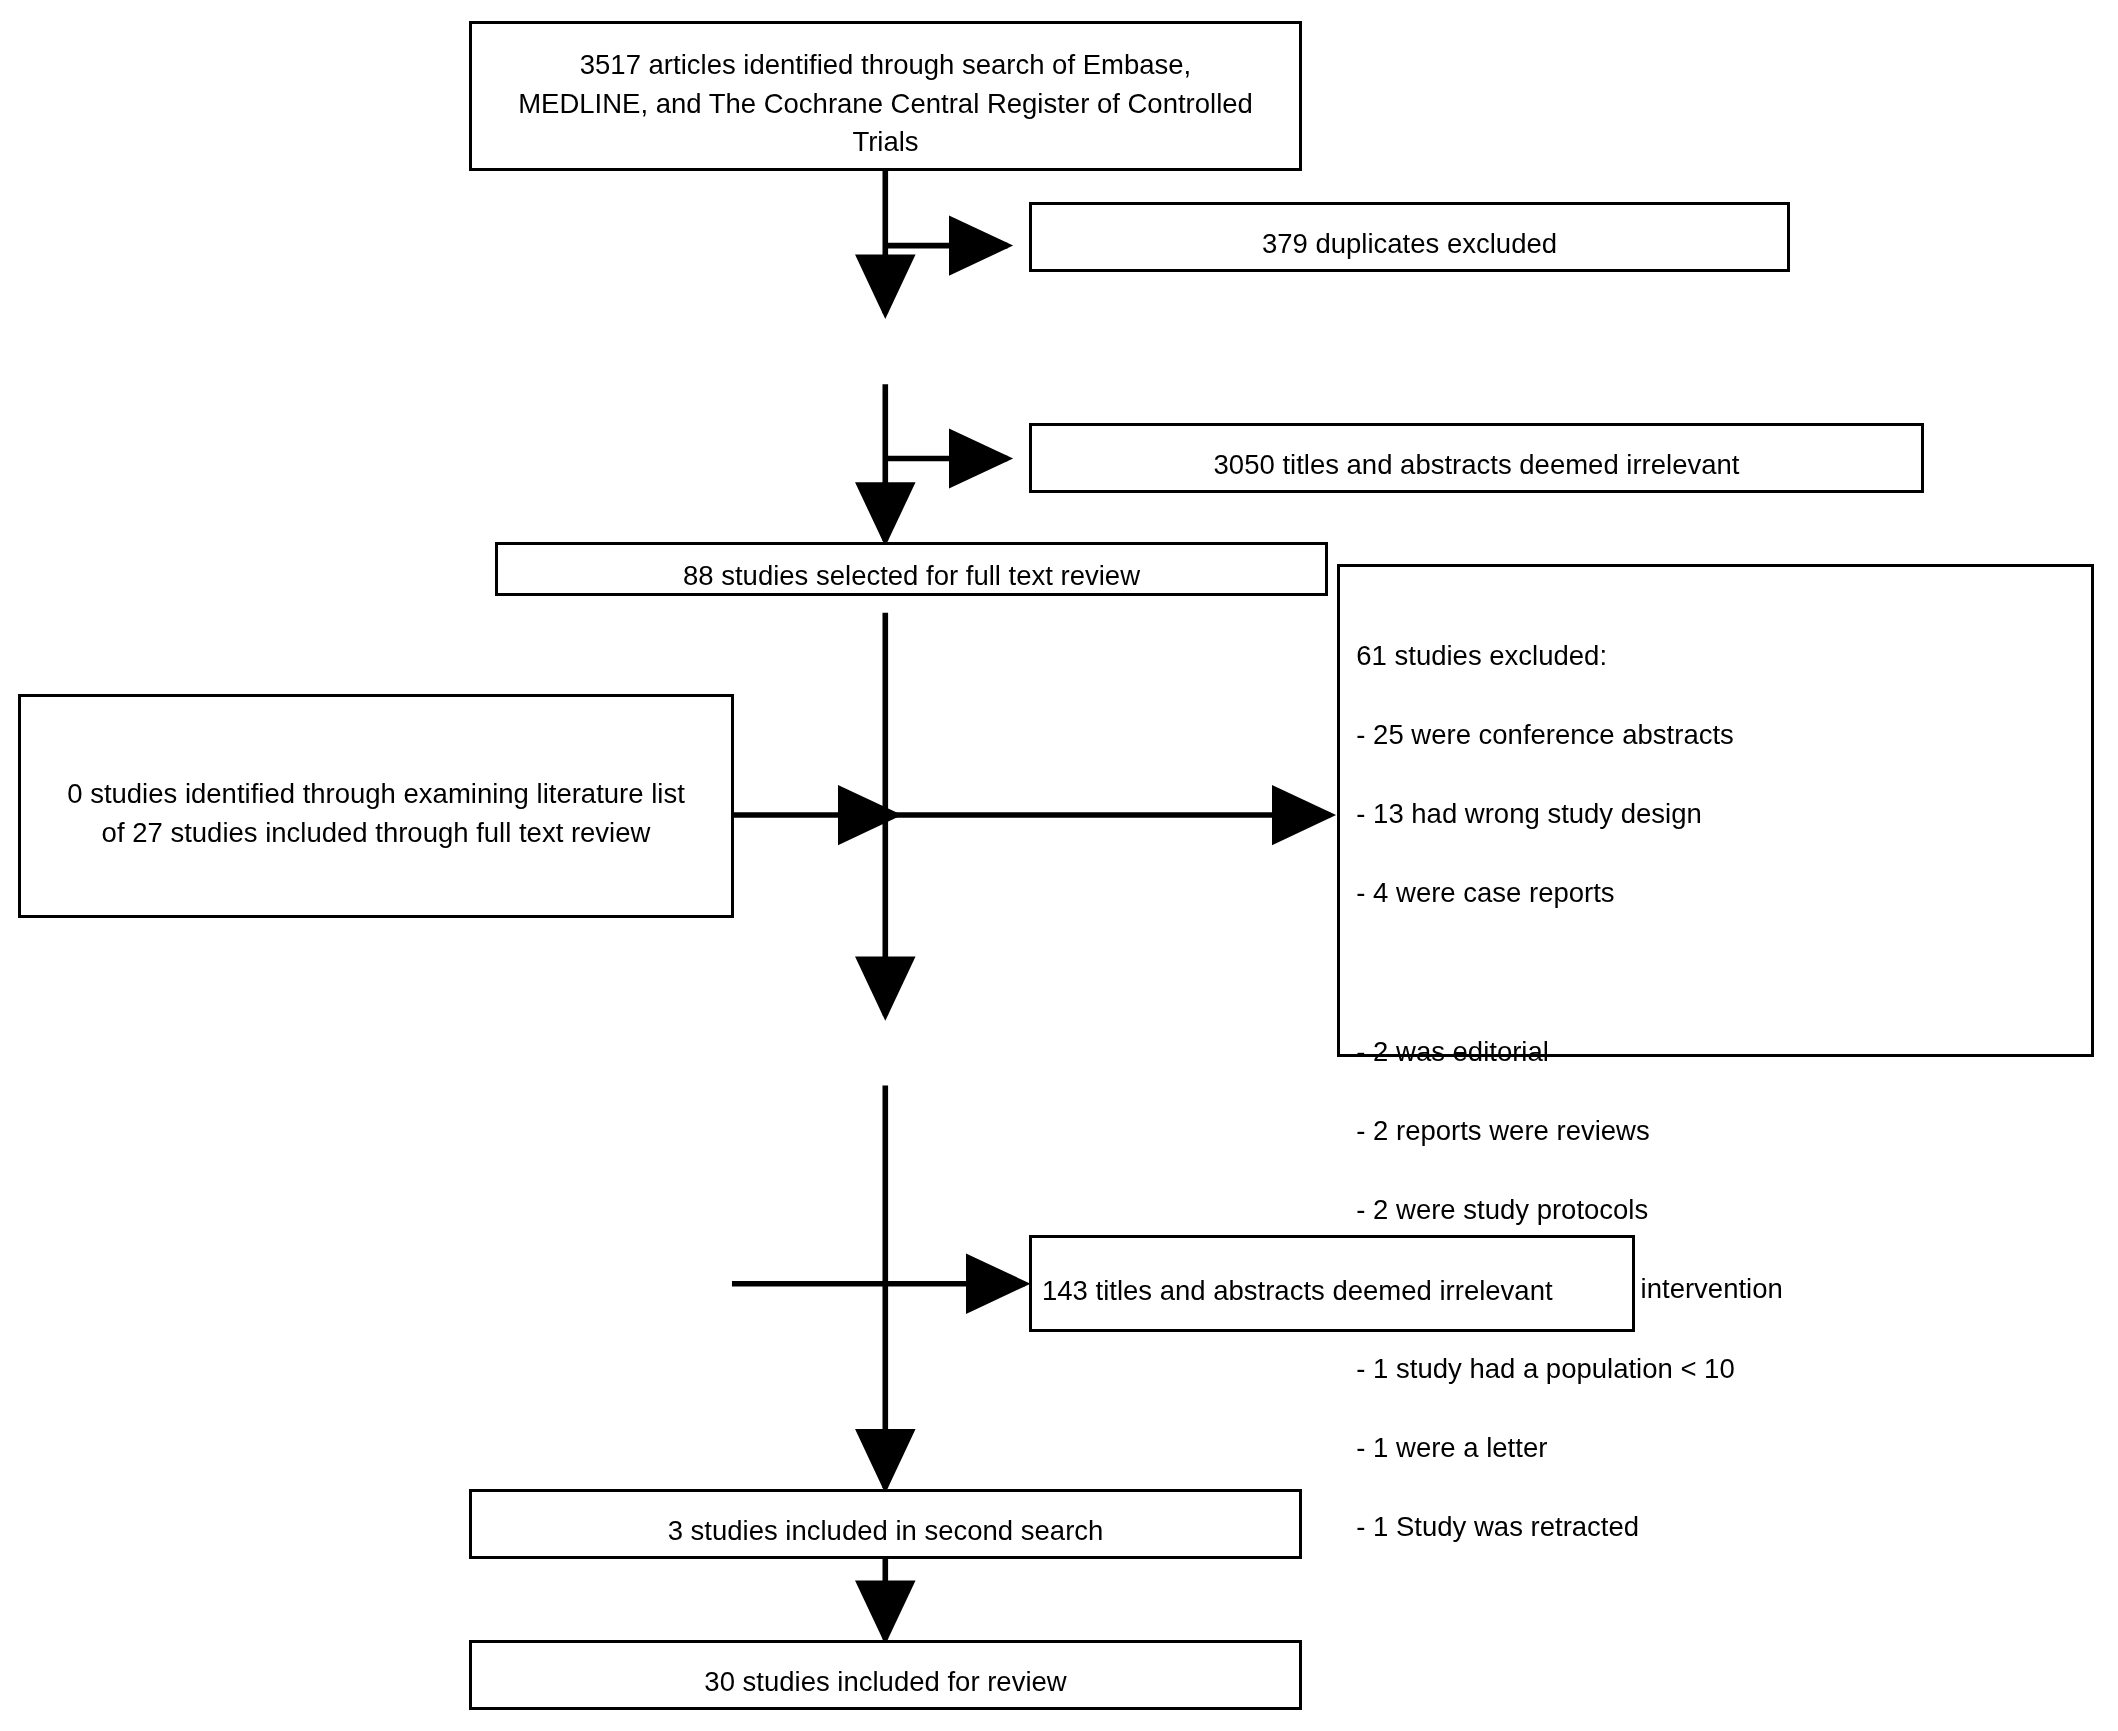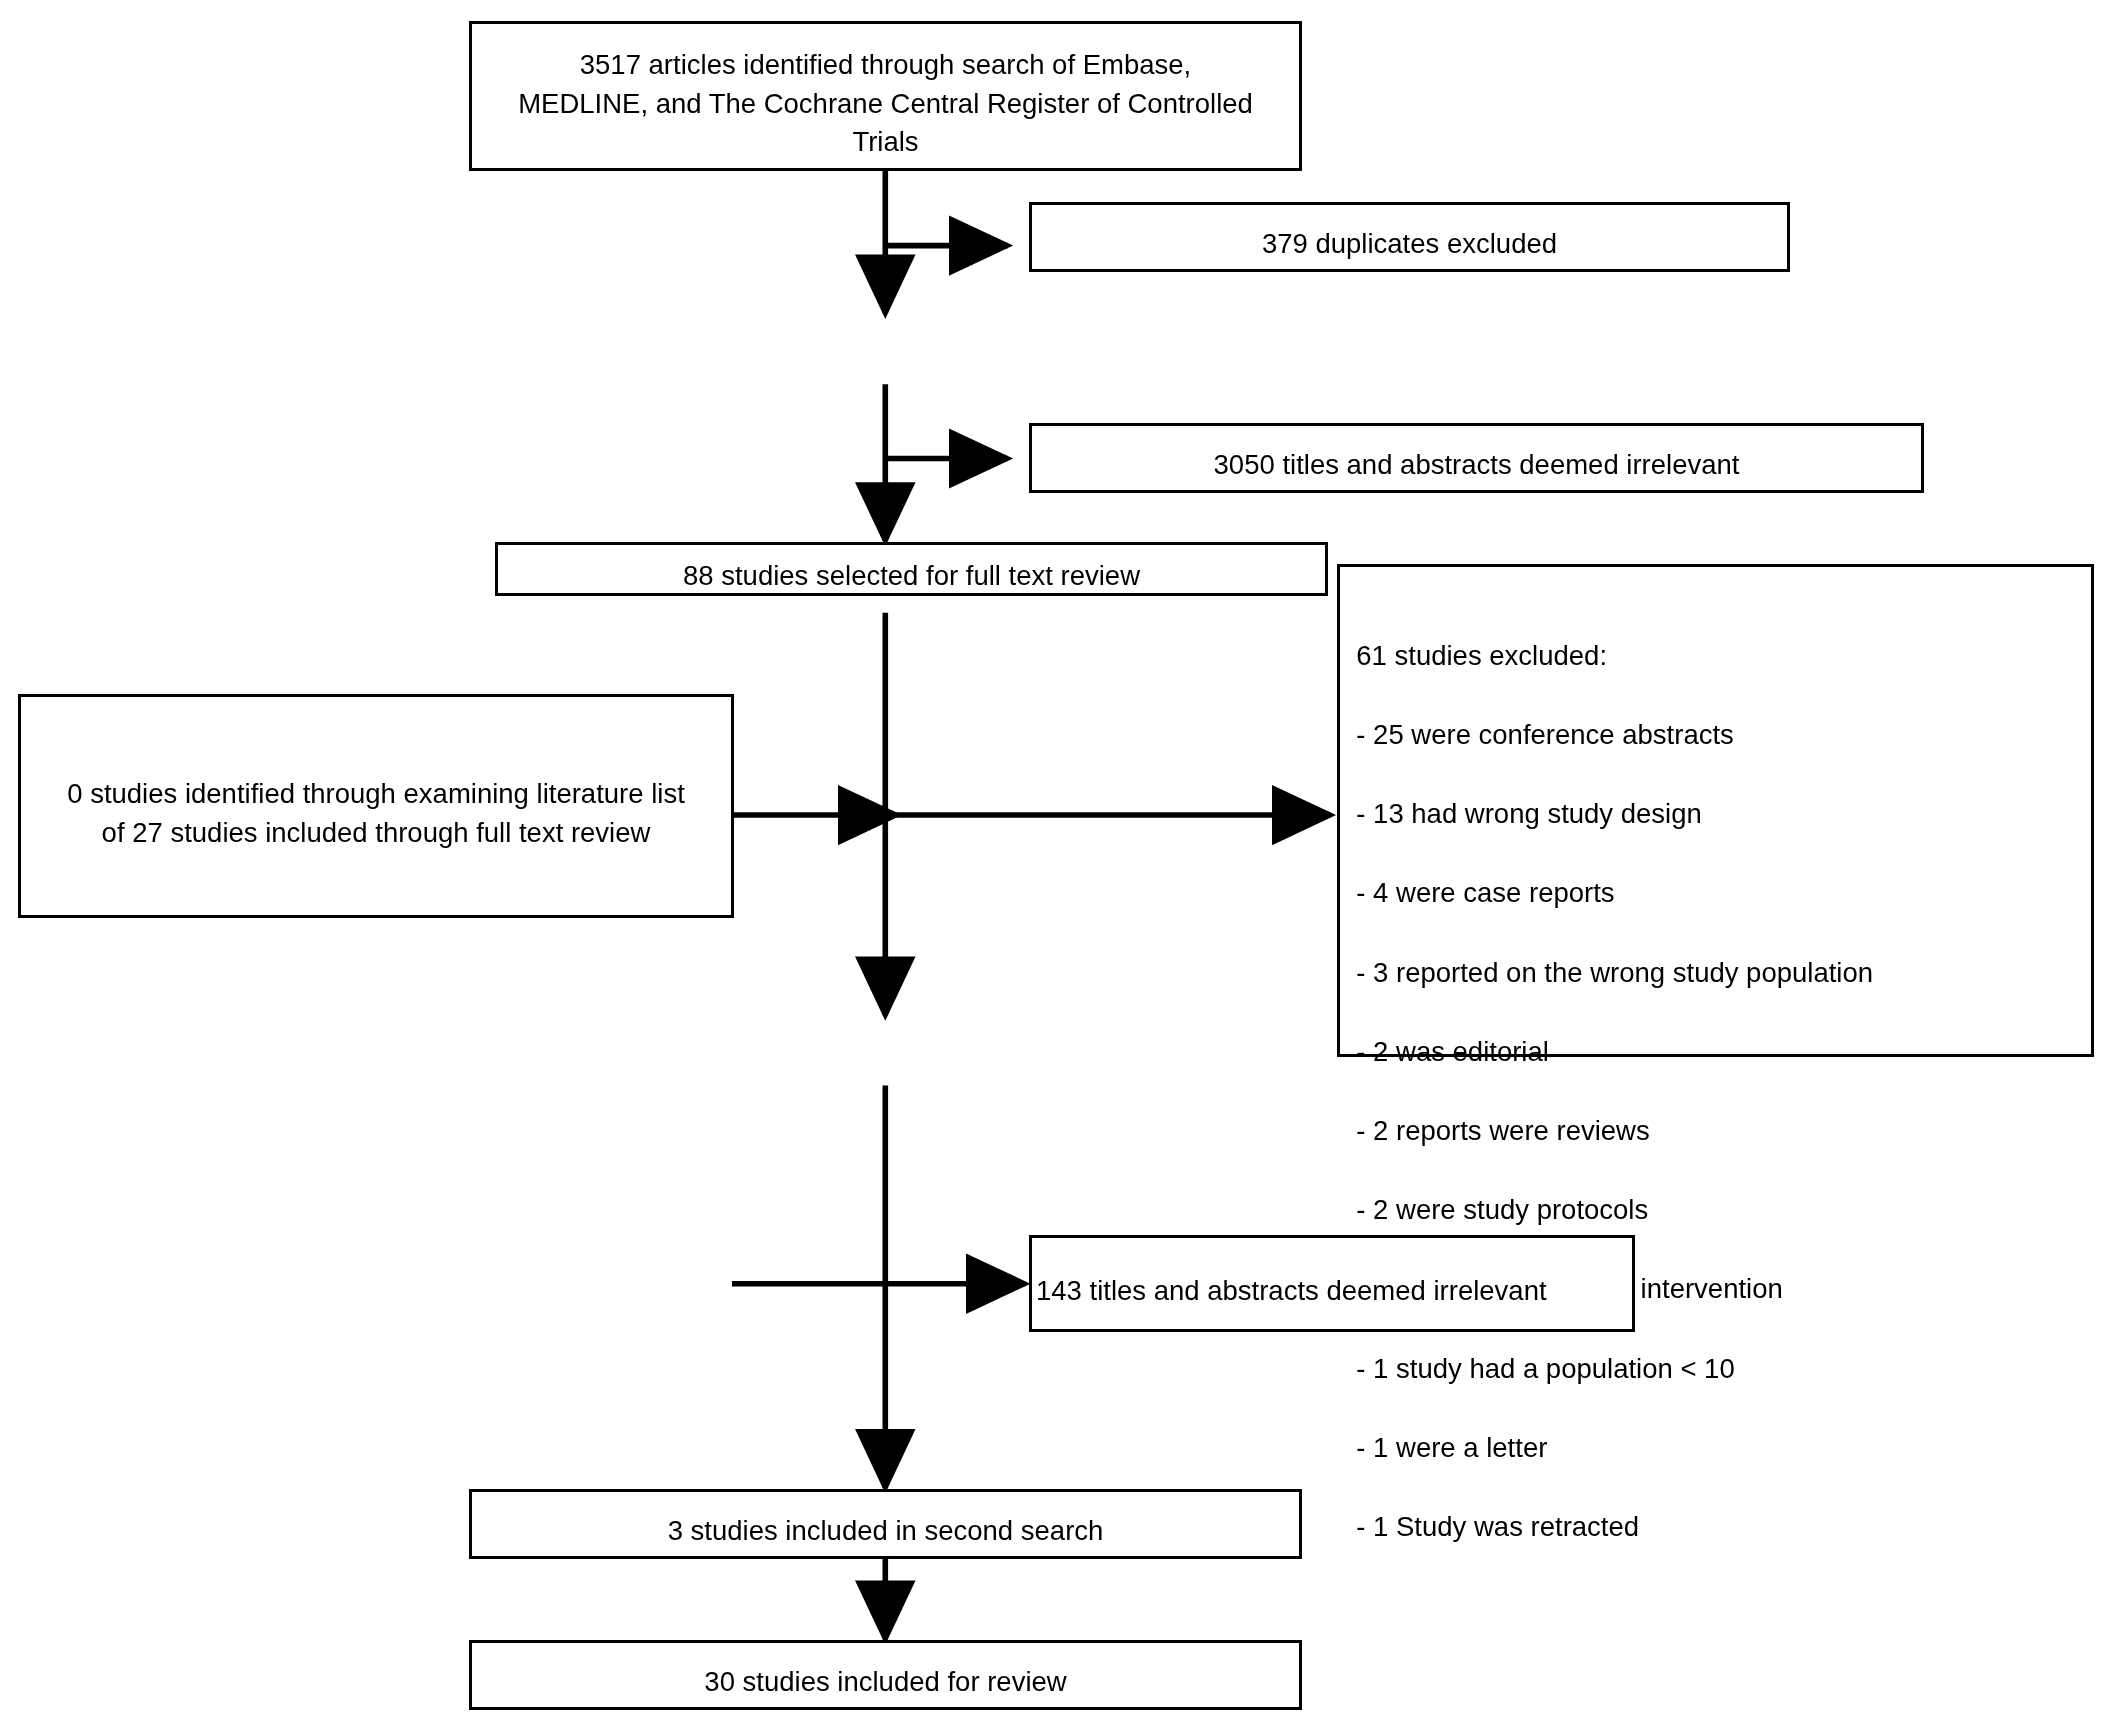--- a/index.html
+++ b/index.html
@@ -40,21 +40,21 @@
     text-align: center;
     white-space: pre-line;
     padding: 0 13.2px;
     margin-top: 15px;
   }
   .node.left-align {
     justify-content: flex-start;
   }
   .node.left-align .txt {
     text-align: center;
-    padding-left: 4px;
+    padding-left: 10px;
   }
   .node.list {
     align-items: flex-start;
     justify-content: flex-start;
   }
   .node.list .txt {
     text-align: left;
     padding: 14.3px 0 0 16.3px;
     line-height: 1.44;
   }
@@ -112,21 +112,21 @@
   <div class="node" style="left:495px; top:542px; width:833px; height:54px;">
     <span class="txt">88 studies selected for full text review</span>
   </div>
 
   <div class="node list" style="left:1337px; top:564px; width:757px; height:493px;">
     <span class="txt">
       <span>61 studies excluded:</span><br>
       <span>- 25 were conference abstracts</span><br>
       <span>- 13 had wrong study design</span><br>
       <span>- 4 were case reports</span><br>
-      <span>- 3 reported on the wrong study population</span><br>
+      <br>
       <span>- 2 was editorial</span><br>
       <span>- 2 reports were reviews</span><br>
       <span>- 2 were study protocols</span><br>
       <span>- 2 studies used wrong intervention</span><br>
       <span>- 1 study had a population &lt; 10</span><br>
       <span>- 1 were a letter</span><br>
       <span>- 1 Study was retracted</span>
     </span>
   </div>
 

